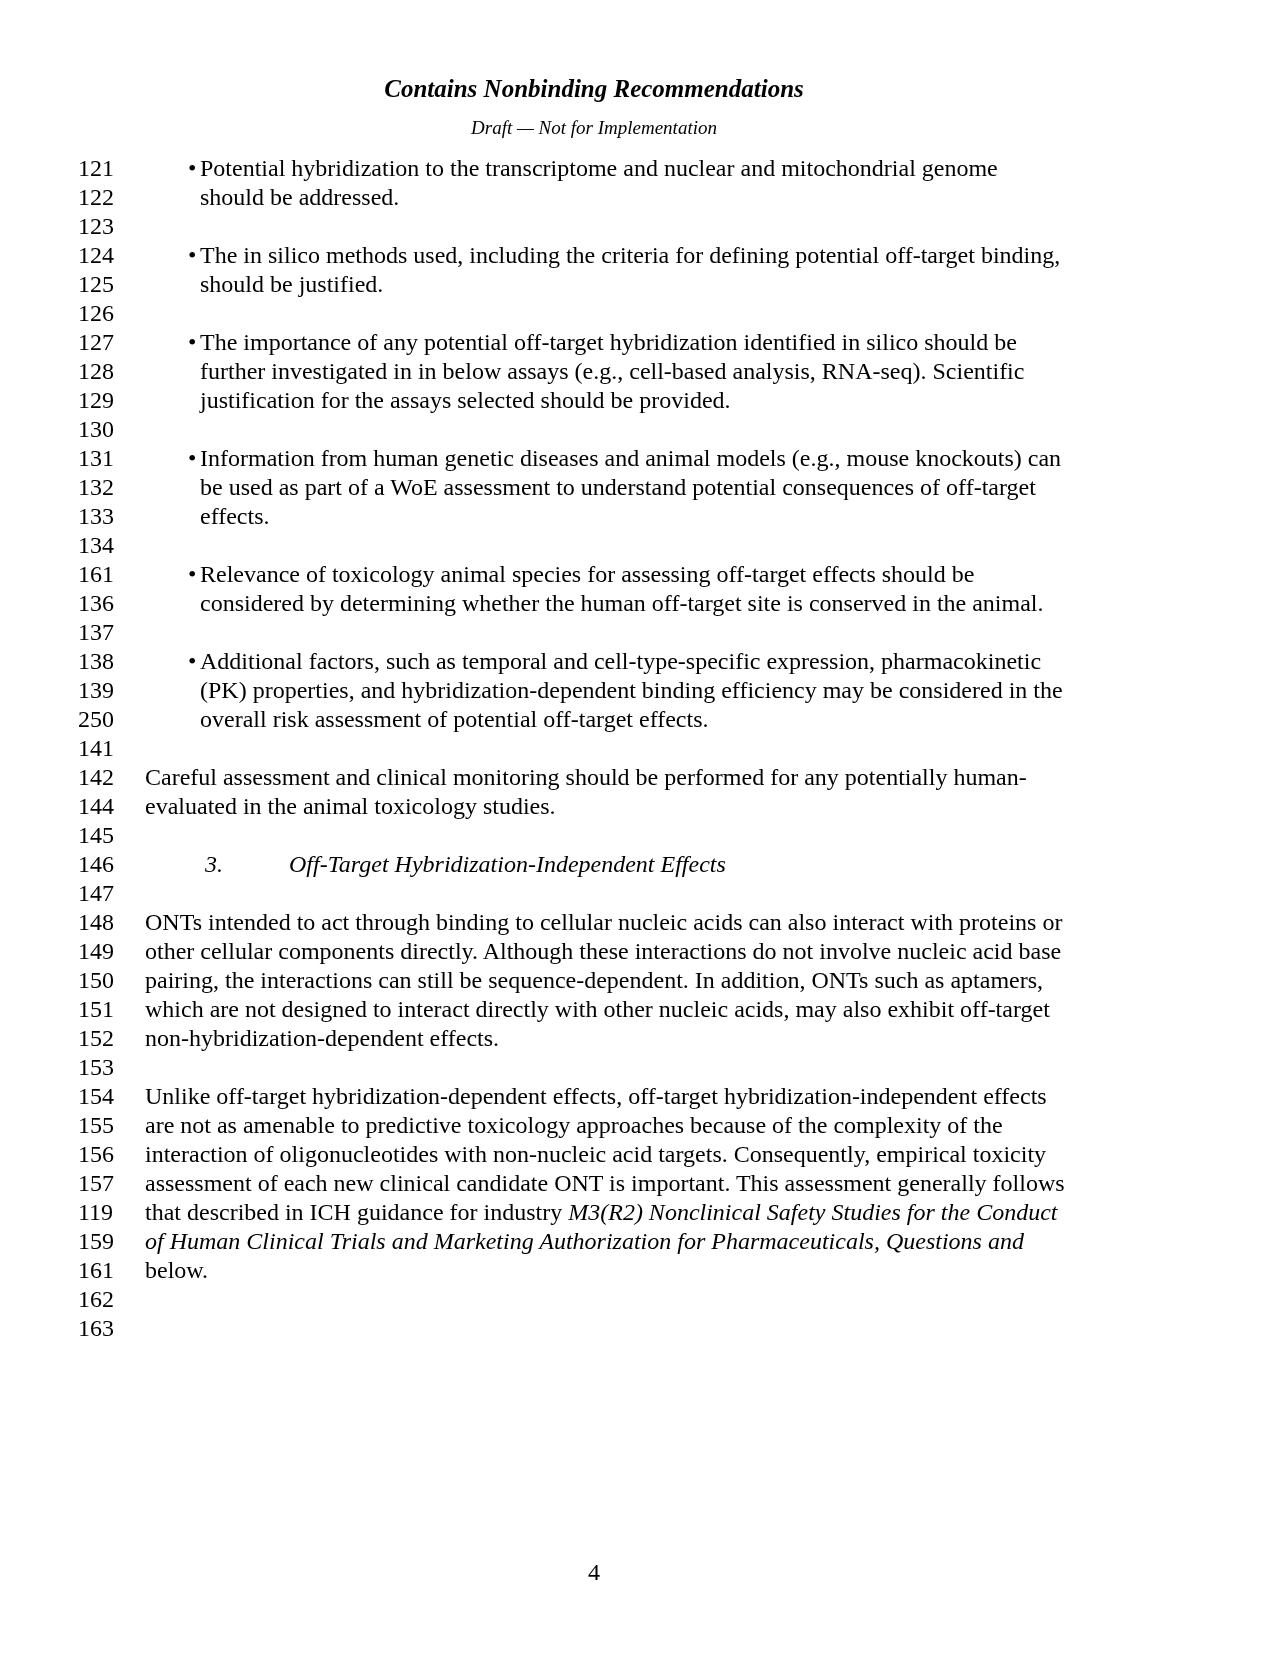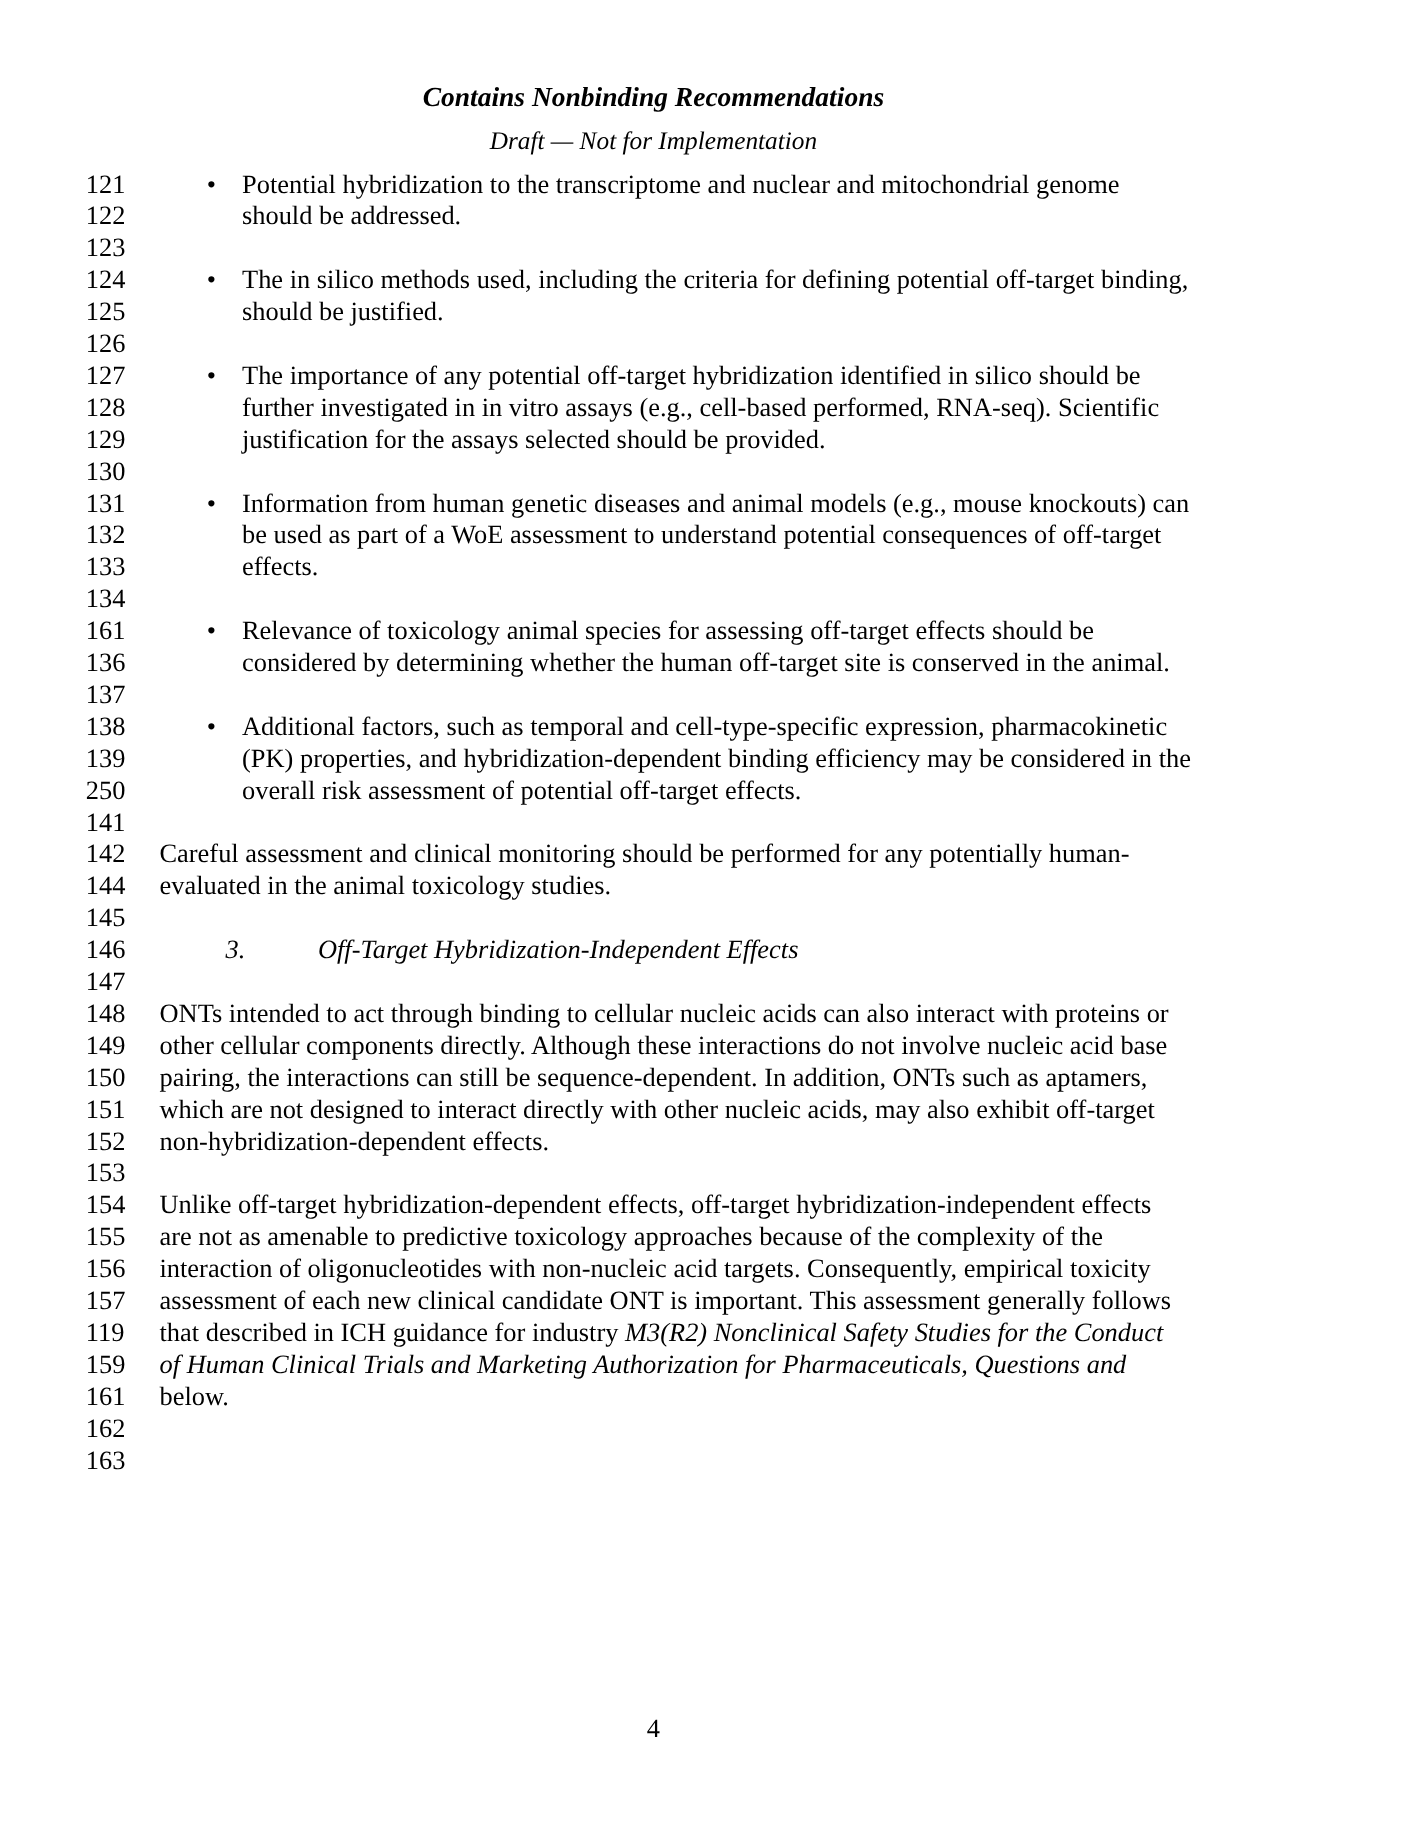--- a/index.html
+++ b/index.html
@@ -22,21 +22,21 @@
     line-height: 29px;
     font-weight: bold;
     font-style: italic;
   }
   .doc-subheader {
     position: absolute;
     top: 114px;
     left: 0;
     width: 100%;
     text-align: center;
-    font-size: 23px;
+    font-size: 19px;
     line-height: 27px;
     font-style: italic;
     font-weight: normal;
   }
   .lines {
     position: absolute;
     top: 154px;
     left: 0;
     width: 100%;
   }
@@ -49,21 +49,21 @@
   }
   .lineno {
     position: absolute;
     left: 78px;
   }
   .bullet-glyph {
     position: absolute;
     left: 188px;
   }
   .txt { position: absolute; }
-  .txt.bullet-text  { left: 220px; }
+  .txt.bullet-text  { left: 200px; }
   .txt.body-text    { left: 145px; }
   .heading-label {
     position: absolute;
     left: 205px;
     font-style: italic;
   }
   .txt.heading-text {
     left: 289px;
     font-style: italic;
     text-align: right;
@@ -113,21 +113,21 @@
       <div class="line">
         <span class="lineno">126</span>
       </div>
       <div class="line">
         <span class="lineno">127</span>
         <span class="bullet-glyph">•</span>
         <span class="txt bullet-text"><span>The importance of any potential off-target hybridization identified in silico should be</span></span>
       </div>
       <div class="line">
         <span class="lineno">128</span>
-        <span class="txt bullet-text"><span>further investigated in in vitro assays (e.g., cell-based performed, RNA-seq). Scientific</span></span>
+        <span class="txt bullet-text"><span>further investigated in in below assays (e.g., cell-based analysis, RNA-seq). Scientific</span></span>
       </div>
       <div class="line">
         <span class="lineno">129</span>
         <span class="txt bullet-text"><span>justification for the assays selected should be provided.</span></span>
       </div>
       <div class="line">
         <span class="lineno">130</span>
       </div>
       <div class="line">
         <span class="lineno">131</span>

